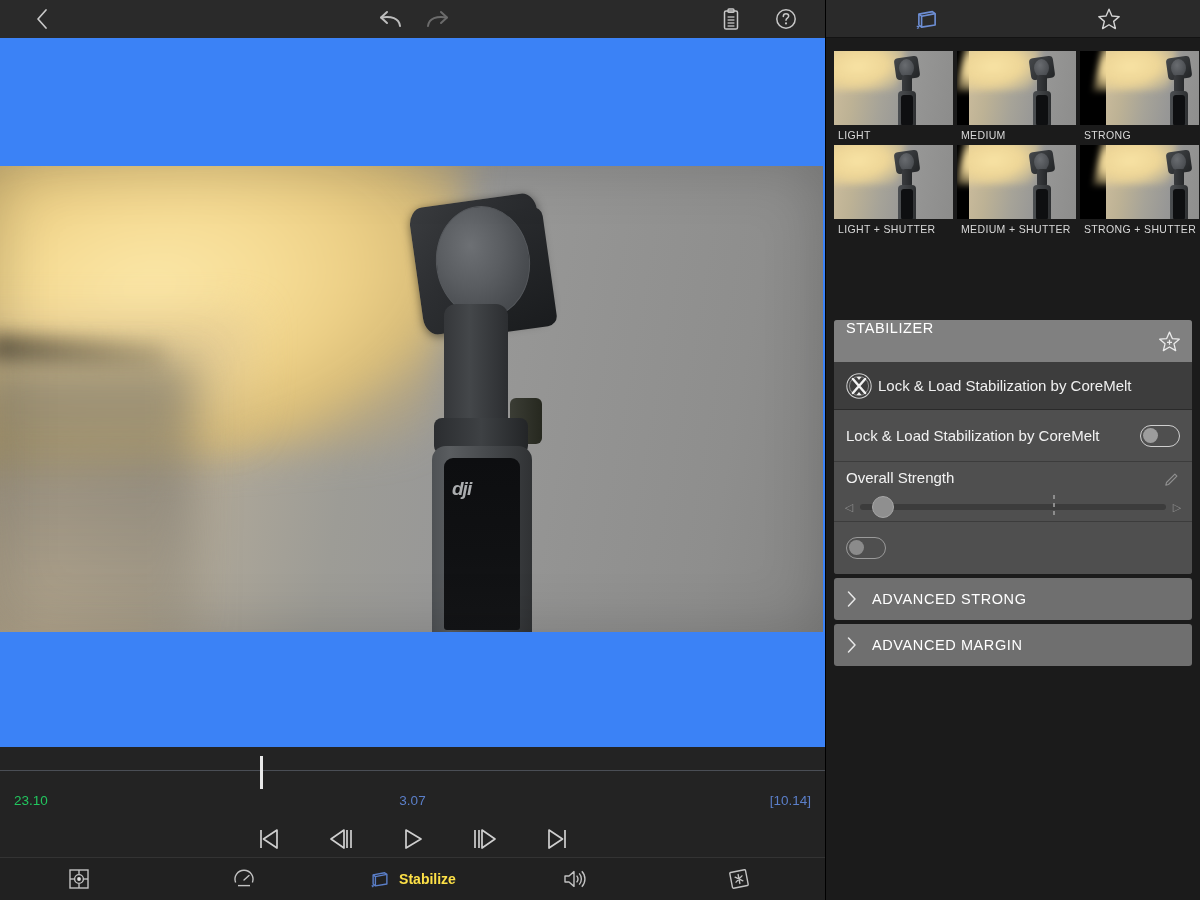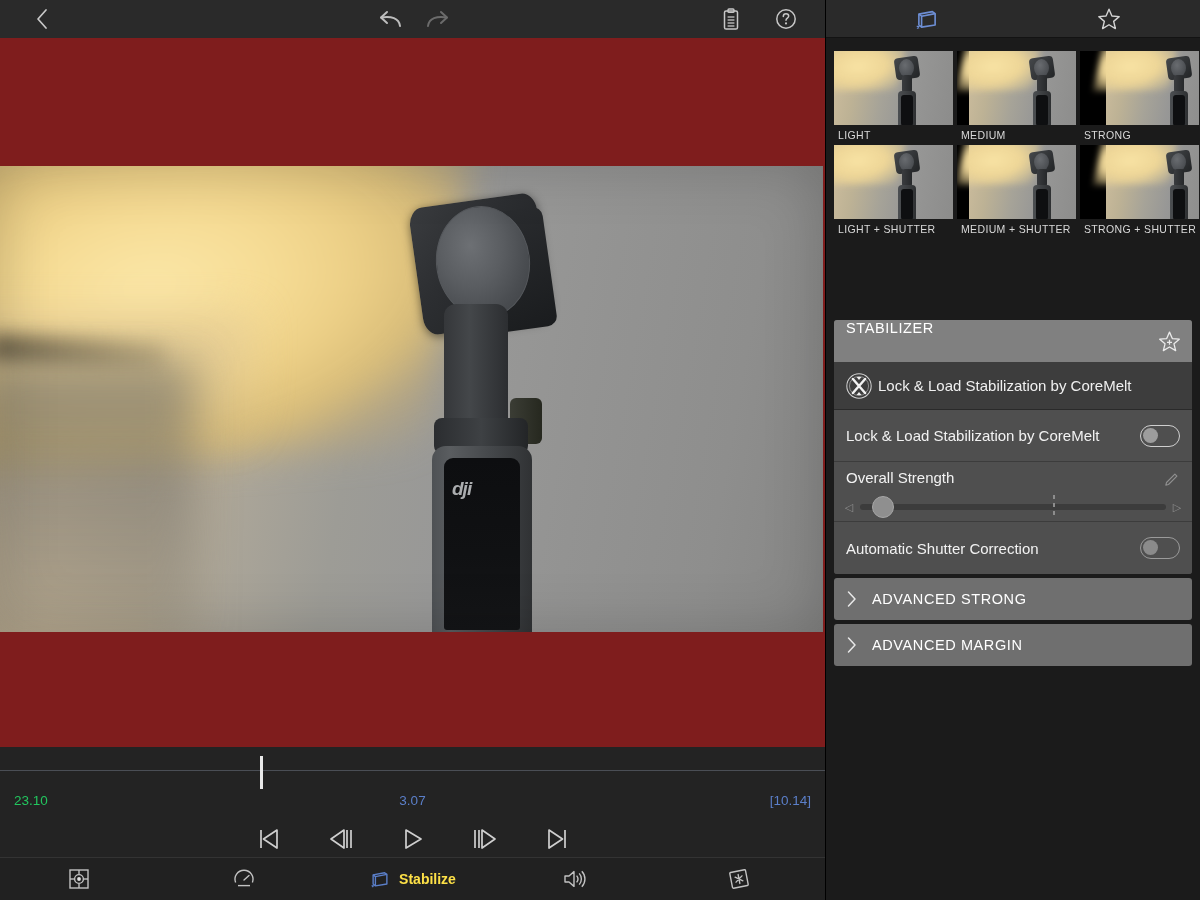--- a/index.html
+++ b/index.html
@@ -21,21 +21,21 @@
   .tb-btn { position: absolute; top: 0; height: 38px; display: flex; align-items: center;
             justify-content: center; cursor: default; }
   .tb-btn svg { display: block; }
   #back-btn   { left: 24px;  width: 36px; }
   #undo-btn   { left: 372px; width: 38px; }
   #redo-btn   { left: 418px; width: 38px; }
   #notes-btn  { left: 712px; width: 38px; }
   #help-btn   { left: 767px; width: 38px; }
 
   
-  #viewer-wrap { position: relative; flex: 1 1 auto; background: #7f1d1d; }
+  #viewer-wrap { position: relative; flex: 1 1 auto; background: #3b82f6; }
   #video-frame { position: absolute; left: 0; top: 128px; width: 823px; height: 466px;
                  overflow: hidden; background: #0a0a0a; }
   .vf-layer { position: absolute; inset: 0; }
   
   .bg-wall {
     background:
       linear-gradient(100deg,
         #c8b89a 0%, #c3b396 14%, #b9ac93 24%,
         #a9a498 34%, #9d9c96 44%, #989897 56%,
         #939392 70%, #8e8e8d 86%, #868685 100%);
@@ -593,21 +593,20 @@
             <span class="s-arrow">◁</span>
             <span class="s-track">
               <span class="s-tick" style="left: 63%;"></span>
               <span class="s-knob" style="left: 4%;"></span>
             </span>
             <span class="s-arrow">▷</span>
           </div>
         </div>
 
         <div class="eff-row">
-          <span class="row-label">Automatic Shutter Correction</span>
           <span class="toggle dim">
             <span class="knob"></span>
           </span>
         </div>
       </div>
 
 
       <div class="acc-card">
         <span>
           <svg class="icn" width="12" height="18" viewBox="0 0 12 18">

